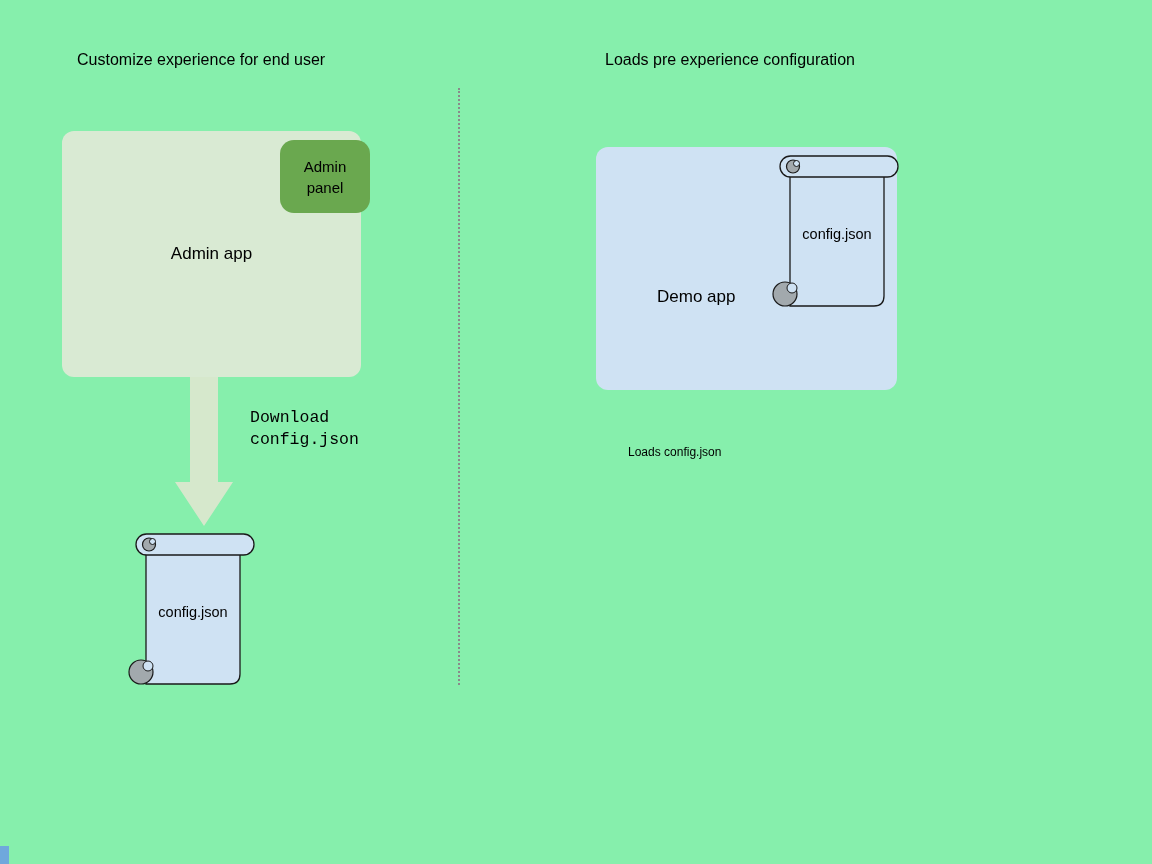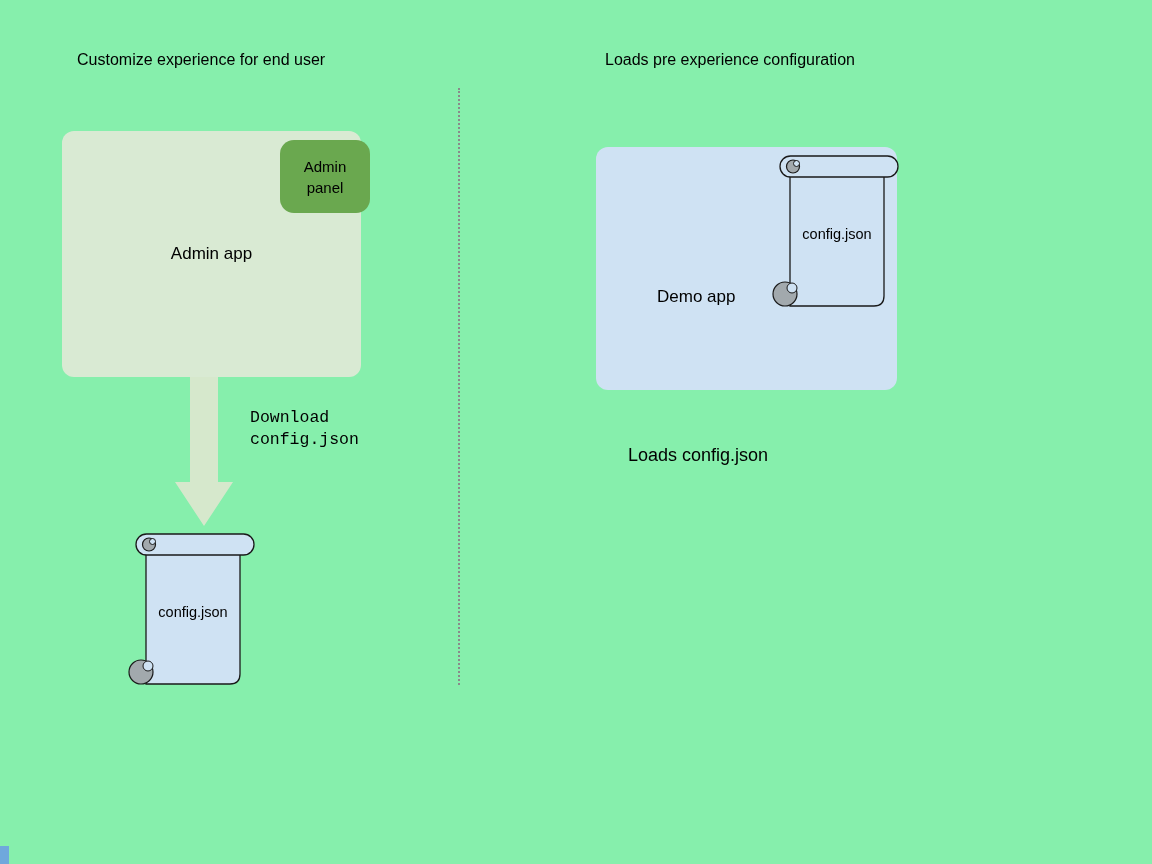--- a/index.html
+++ b/index.html
@@ -18,21 +18,21 @@
   #demo-box{left:596px;top:147px;width:301px;height:243px;background:var(--blue-fill,#cfe2f3);}
   .app-label{font-size:17px;color:var(--text,#000);}
   #admin-panel{
     left:280px;top:140px;width:90px;height:73px;border-radius:14px;
     background:var(--admin-panel-fill,#6aa84f);
     display:flex;align-items:center;justify-content:center;text-align:center;
     font-size:15px;line-height:21px;padding:0 8px;box-sizing:border-box;
   }
   #demo-label{left:657px;top:259px;font-size:17px;margin-top:28px;}
   #download-caption{left:250px;top:407px;font-size:16.5px;line-height:22px;white-space:pre-line;font-family:Liberation Mono, monospace;}
-  #loads-caption{left:628px;top:445px;font-size:18px;}
+  #loads-caption{left:628px;top:445px;font-size:12px;}
   #arrow{left:170px;top:377px;}
   .scroll{width:130px;height:160px;}
   #scroll-left{left:128px;top:528px;}
   #scroll-right{left:772px;top:150px;}
   .sfill{fill:var(--blue-fill,#cfe2f3);stroke:var(--outline,#1a1a1a);stroke-width:1.3;}
   .sfill2{fill:var(--blue-fill,#cfe2f3);stroke:var(--outline,#1a1a1a);stroke-width:1;}
   .curl{fill:var(--scroll-curl,#a2a9ad);stroke:var(--outline,#1a1a1a);stroke-width:1.2;}
   .scroll-label{
     position:absolute;left:18px;top:76px;width:94px;text-align:center;
     font-size:14.5px;color:var(--text,#000);

